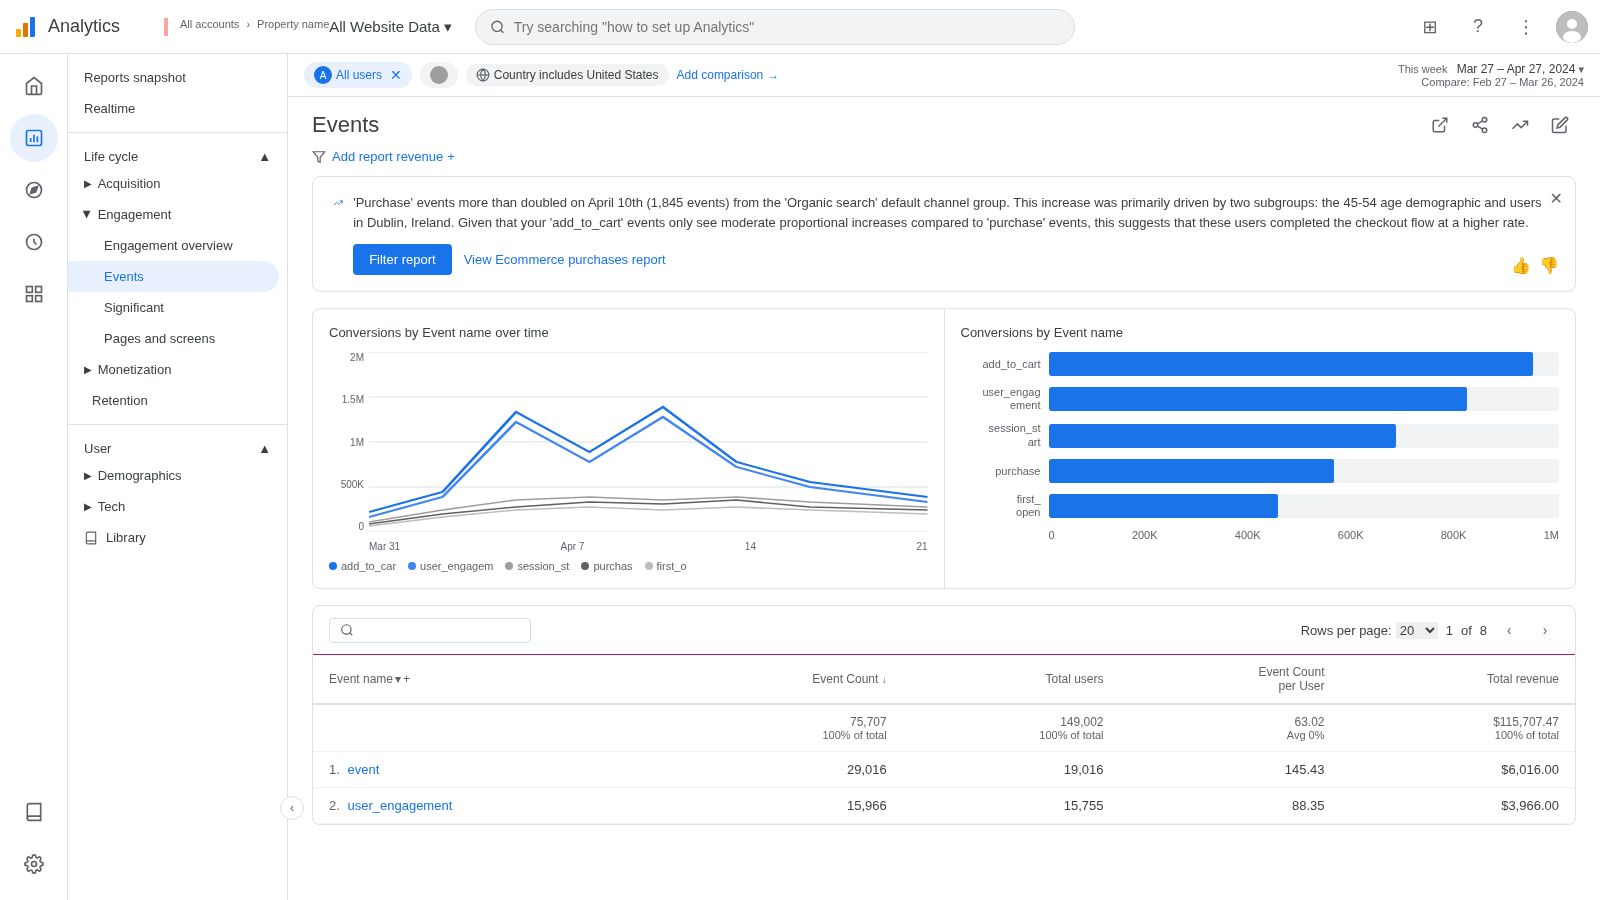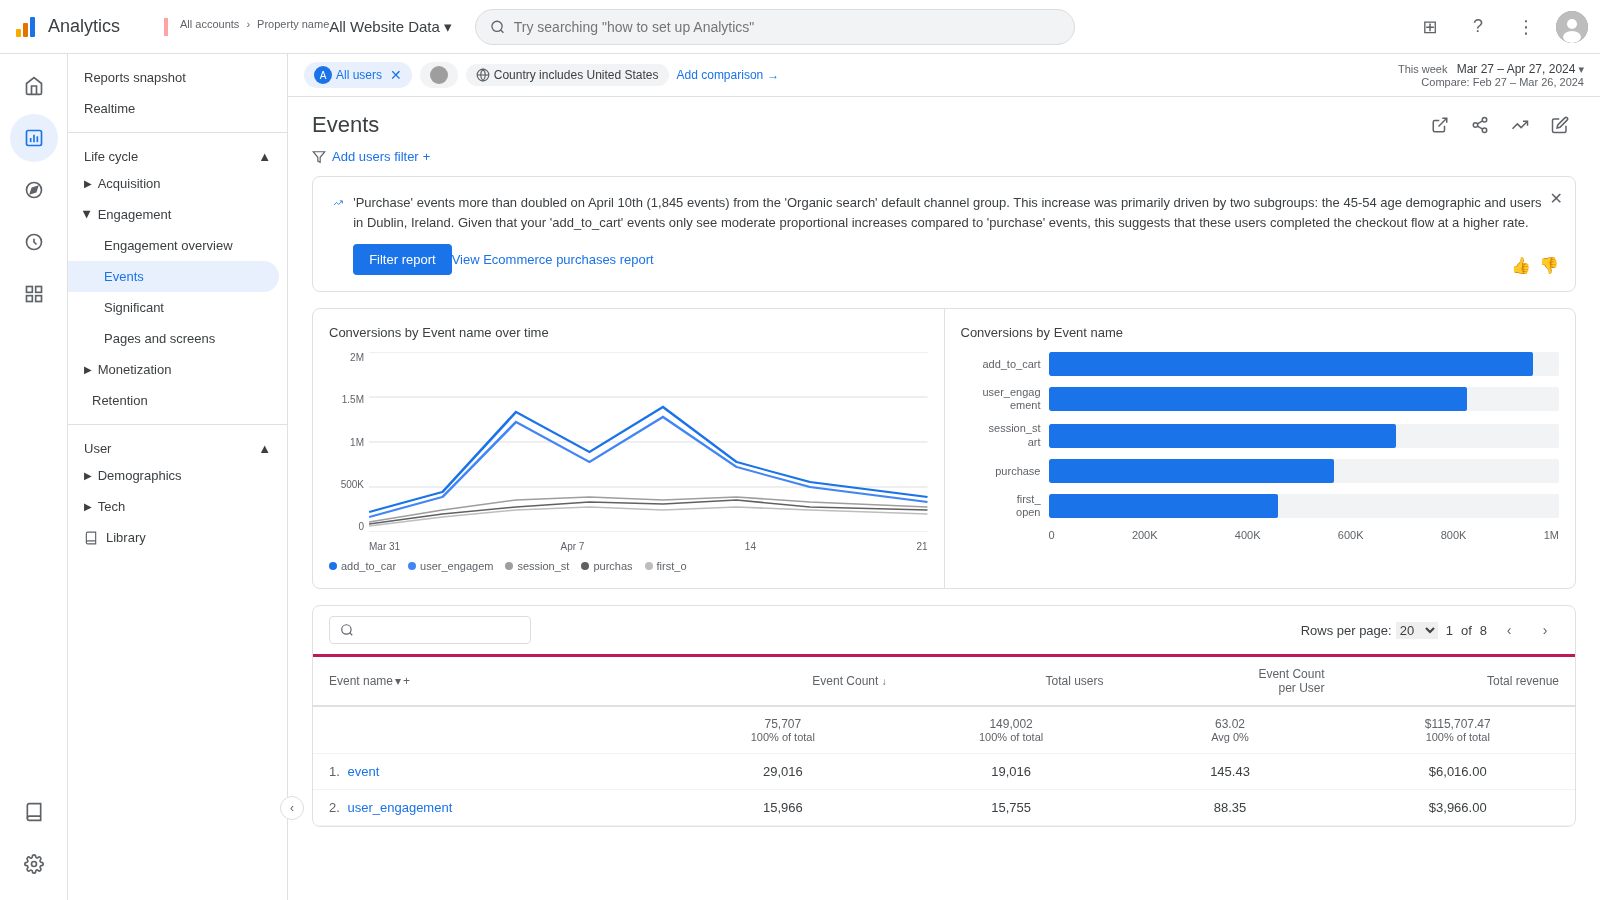--- a/index.html
+++ b/index.html
@@ -66,21 +66,21 @@
 
     
     .add-filter-row { display: flex; align-items: center; gap: 6px; padding: 0 24px 12px; }
     .add-filter-btn { display: flex; align-items: center; gap: 4px; color: #1a73e8; font-size: 13px; cursor: pointer; }
 
     
     .insight-card { margin: 0 24px 16px; border: 1px solid #e0e0e0; border-radius: 8px; padding: 16px 20px; background: #fff; position: relative; }
     .insight-header { display: flex; align-items: flex-start; gap: 10px; }
     .insight-title { font-size: 15px; font-weight: 500; color: #3c4043; margin-bottom: 8px; }
     .insight-text { font-size: 13px; color: #3c4043; line-height: 1.5; }
-    .insight-actions { display: flex; align-items: center; gap: 0; margin-top: 12px; }
+    .insight-actions { display: flex; align-items: center; gap: 12px; margin-top: 12px; }
     .filter-report-btn { background: #1a73e8; color: #fff; border: none; border-radius: 4px; padding: 8px 16px; font-size: 13px; cursor: pointer; }
     .view-link { color: #1a73e8; font-size: 13px; cursor: pointer; text-decoration: none; }
     .insight-close { position: absolute; top: 12px; right: 12px; cursor: pointer; color: #5f6368; font-size: 16px; }
     .insight-feedback { position: absolute; bottom: 16px; right: 16px; display: flex; gap: 8px; }
     .feedback-btn { color: #5f6368; cursor: pointer; font-size: 16px; }
 
     
     .charts-area { display: flex; gap: 0; margin: 0 24px 16px; border: 1px solid #e0e0e0; border-radius: 8px; overflow: hidden; }
     .chart-left { flex: 1; padding: 16px; border-right: 1px solid #e0e0e0; }
     .chart-right { flex: 1; padding: 16px; }
@@ -89,34 +89,34 @@
     .legend-item { display: flex; align-items: center; gap: 4px; font-size: 11px; color: #5f6368; }
     .legend-dot { width: 8px; height: 8px; border-radius: 50%; }
     .bar-chart-row { display: flex; align-items: center; gap: 8px; margin-bottom: 10px; }
     .bar-label { font-size: 11px; color: #5f6368; width: 80px; text-align: right; line-height: 1.3; }
     .bar-track { flex: 1; height: 24px; background: #f1f3f4; border-radius: 2px; overflow: hidden; }
     .bar-fill { height: 100%; background: #1a73e8; border-radius: 2px; }
     .bar-chart-xaxis { display: flex; justify-content: space-between; padding-left: 88px; font-size: 11px; color: #5f6368; margin-top: 4px; }
 
     
     .table-area { margin: 0 24px 16px; border: 1px solid #e0e0e0; border-radius: 8px; overflow: hidden; }
-    .table-toolbar { display: flex; justify-content: space-between; padding: 10px 16px; border-bottom: 3px solid #be185d; }
+    .table-toolbar { display: flex; align-items: center; justify-content: space-between; padding: 10px 16px; border-bottom: 1px solid #be185d; }
     .table-search { display: flex; align-items: center; gap: 6px; border: 1px solid #dadce0; border-radius: 4px; padding: 4px 10px; }
     .table-search input { border: none; outline: none; font-size: 13px; width: 160px; }
     .pagination { display: flex; align-items: center; gap: 8px; font-size: 13px; color: #3c4043; }
     .rows-per-page { display: flex; align-items: center; gap: 4px; }
     .rows-per-page select { border: none; outline: none; font-size: 13px; color: #3c4043; }
     .page-nav { display: flex; align-items: center; gap: 8px; }
     .page-nav-btn { width: 28px; height: 28px; border-radius: 50%; display: flex; align-items: center; justify-content: center; cursor: pointer; color: #5f6368; font-size: 14px; }
     table { width: 100%; border-collapse: collapse; }
     thead tr { border-bottom: 2px solid #e0e0e0; }
     th { padding: 10px 16px; text-align: left; font-size: 12px; color: #5f6368; font-weight: 500; }
     th.right { text-align: right; }
     td { padding: 10px 16px; font-size: 13px; color: #3c4043; border-bottom: 1px solid #f1f3f4; }
-    td.right { text-align: center; }
+    td.right { text-align: right; }
     .total-row td { font-size: 12px; color: #5f6368; }
     .sort-icon { font-size: 10px; }
     .col-actions { display: flex; align-items: center; gap: 2px; }
   </style>
 </head>
 <body>
 
 <div class="topbar">
   <div class="topbar-logo">
 
@@ -337,21 +337,21 @@
             </svg>
         </div>
       </div>
     </div>
 
     <div class="add-filter-row">
       <svg width="14" height="14" viewBox="0 0 24 24" fill="none" stroke="#5f6368" stroke-width="2">
           <polygon points="22 3 2 3 10 12.46 10 19 14 21 14 12.46 22 3"></polygon>
         </svg>
       <div class="add-filter-btn">
-        <span>Add users filter</span>
+        <span>Add report revenue</span>
         <span>+</span>
       </div>
     </div>
 
     <div class="insight-card">
       <div class="insight-header">
         <svg width="20" height="20" viewBox="0 0 24 24" fill="none" stroke="#1a73e8" stroke-width="2">
             <polyline points="22 7 13.5 15.5 8.5 10.5 2 17"></polyline>
             <polyline points="16 7 22 7 22 13"></polyline>
           </svg>

